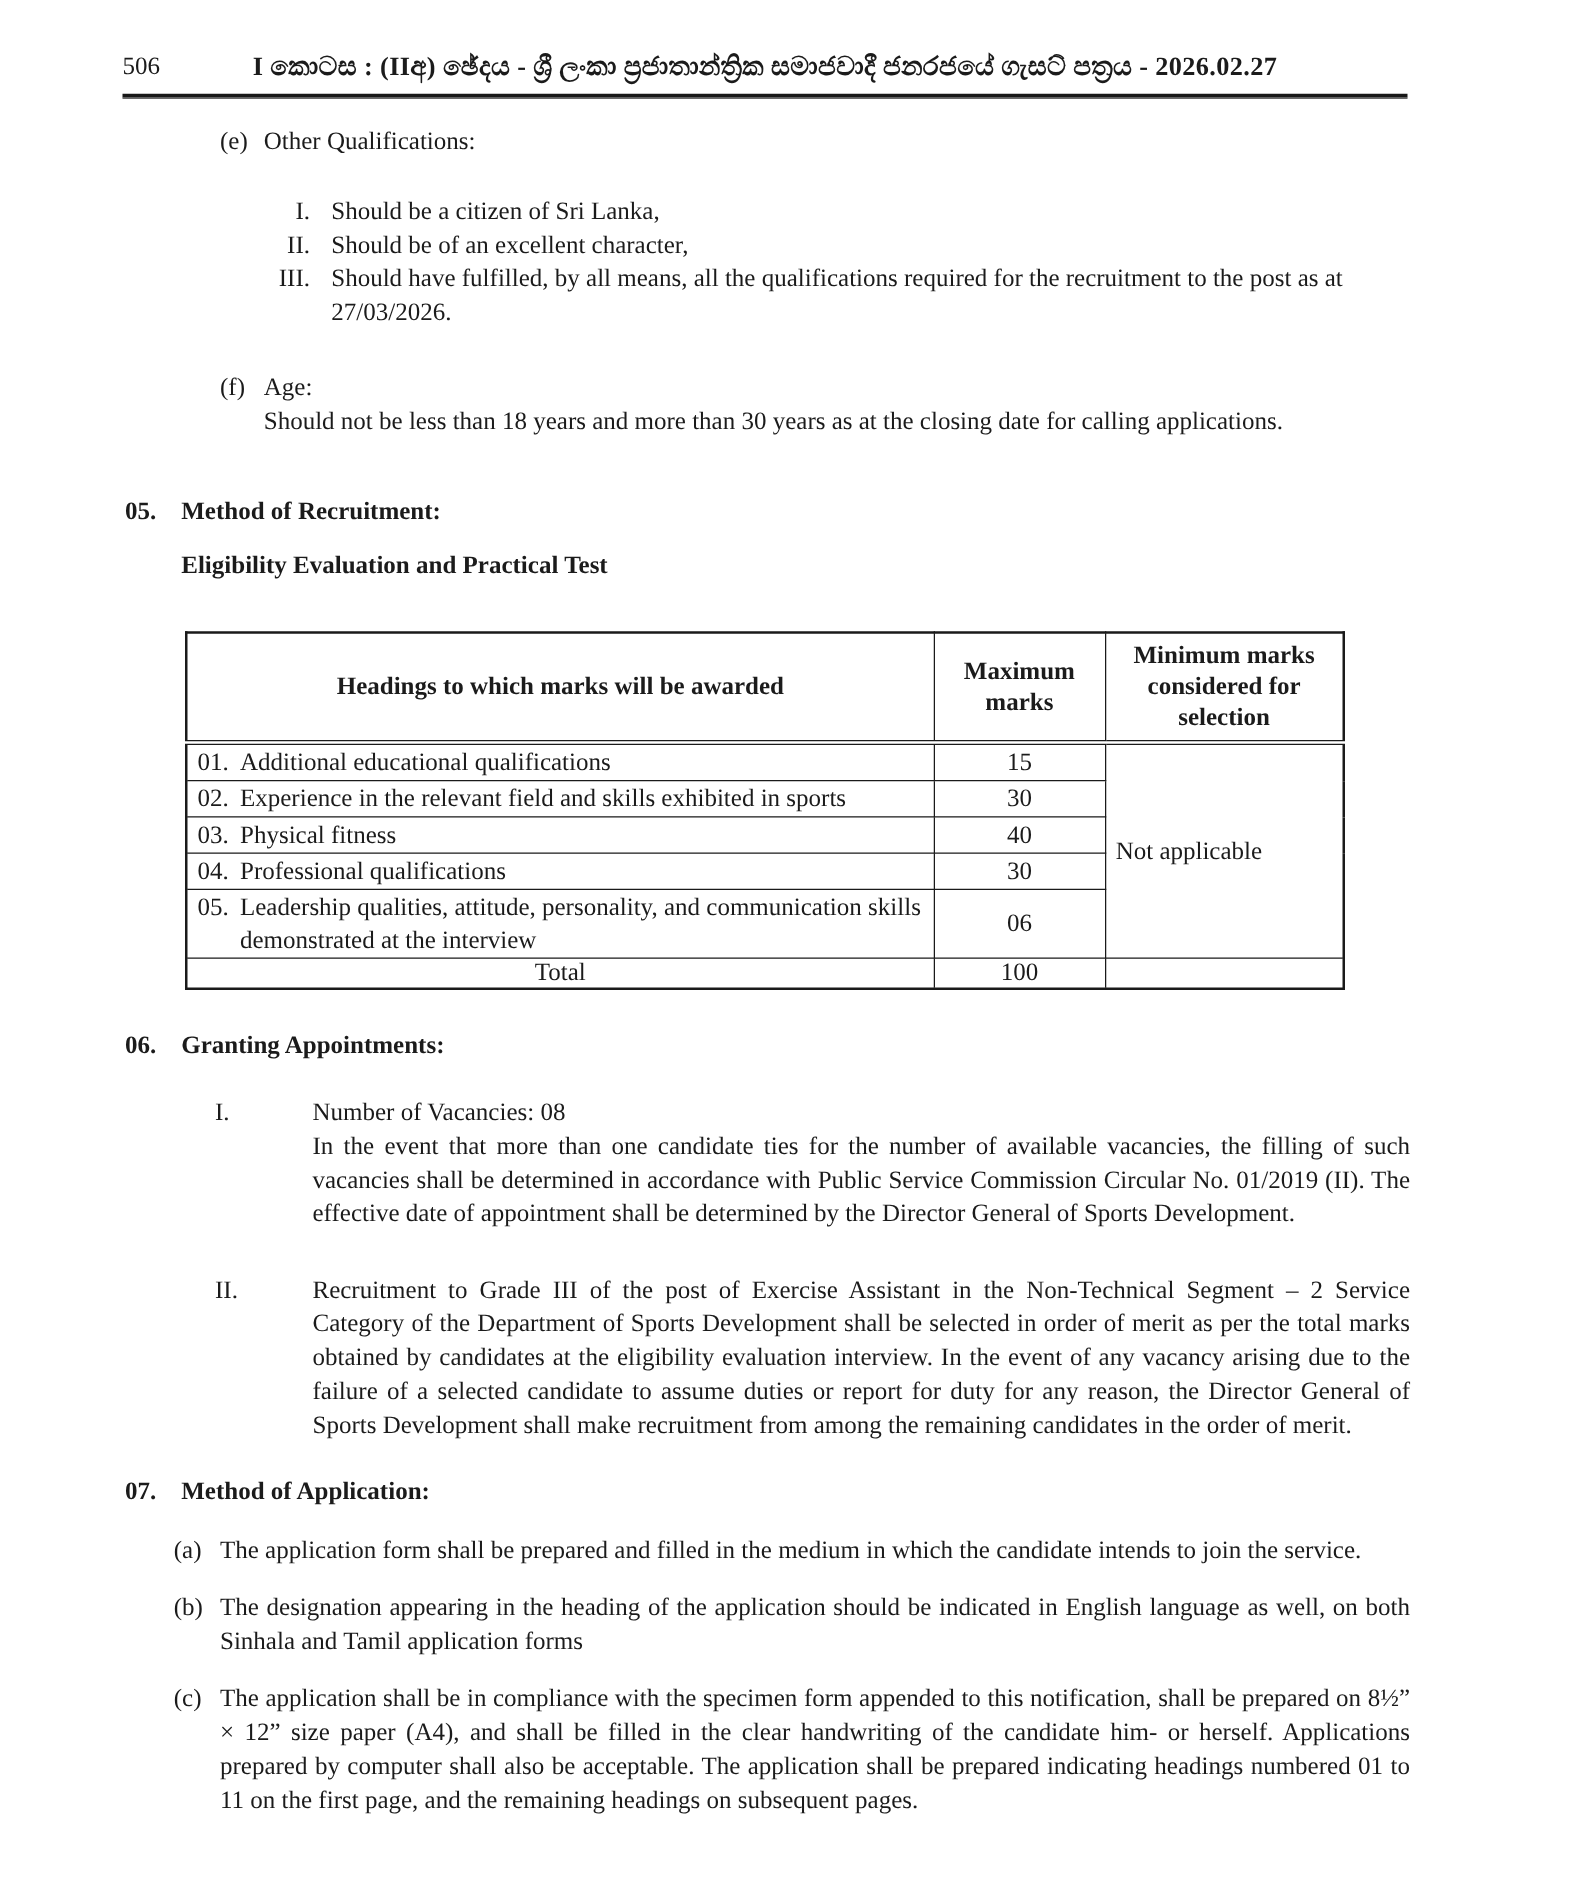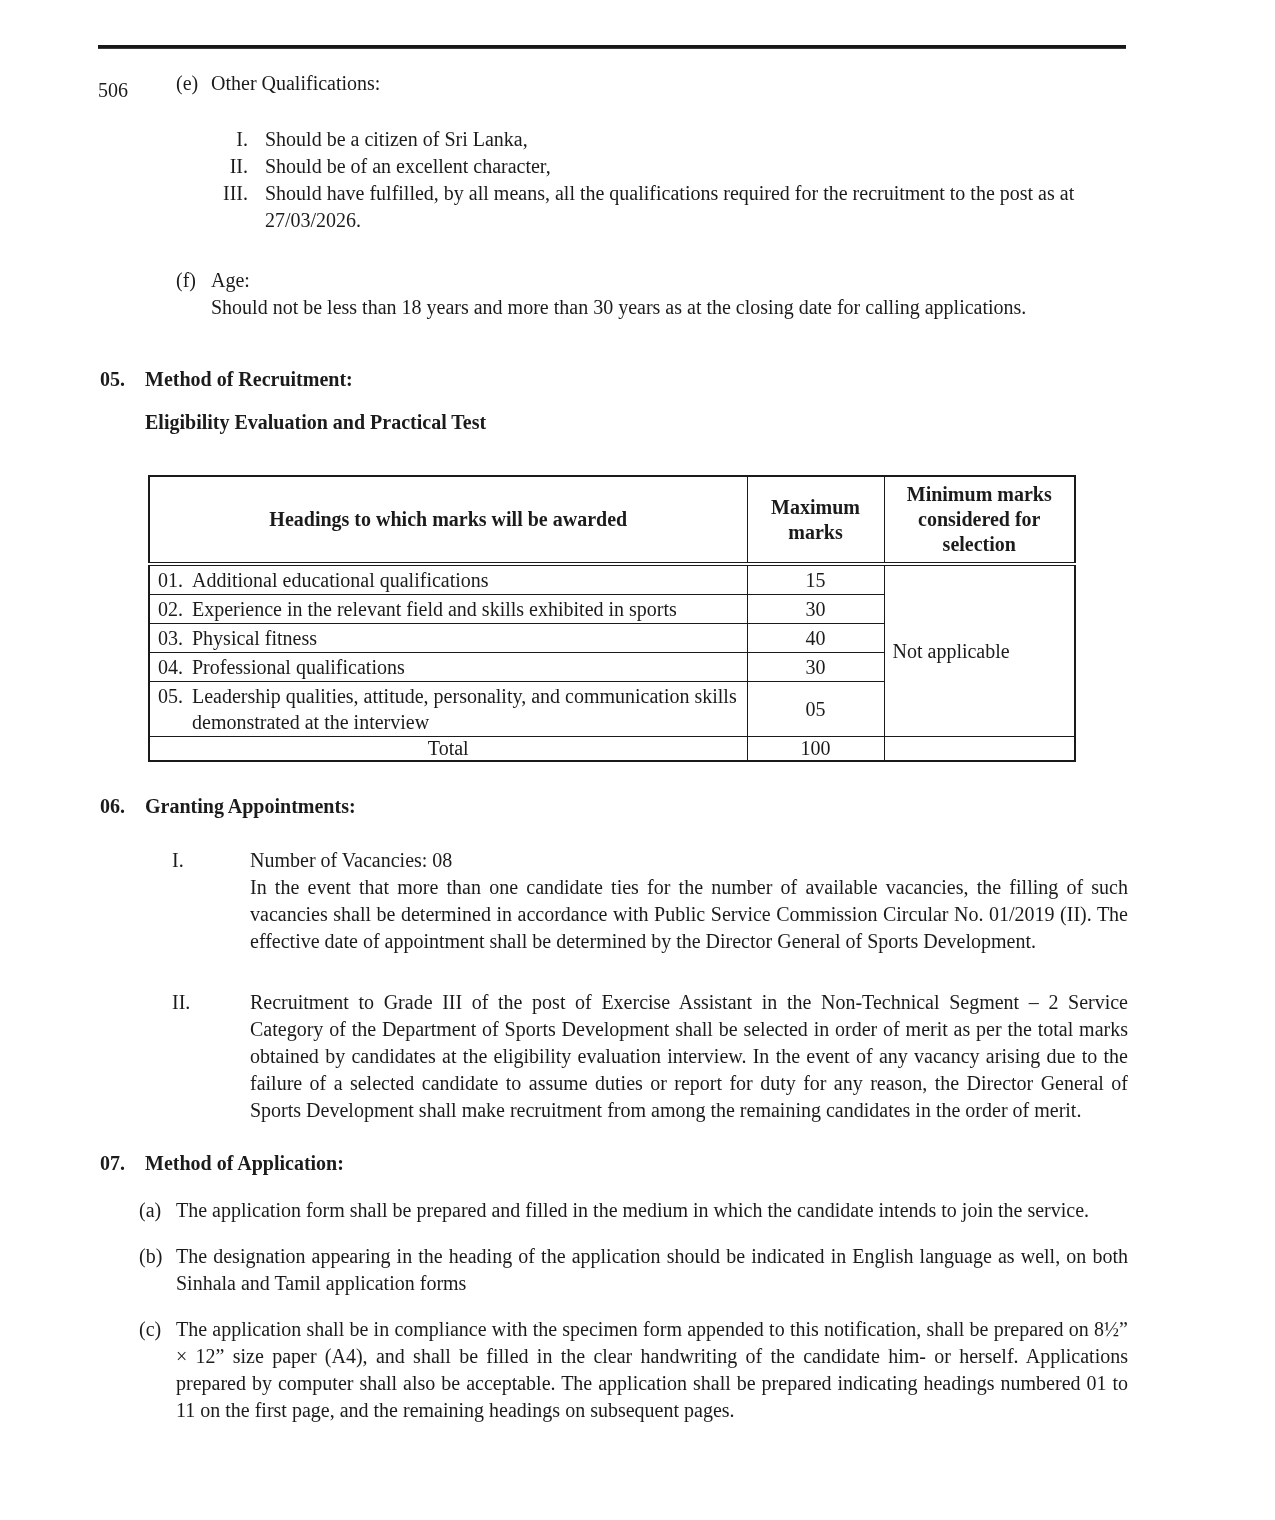--- a/index.html
+++ b/index.html
@@ -14,21 +14,20 @@
     font-size: 20px;
     line-height: 27px;
     overflow: hidden;
   }
 
   
   .hdr { position: relative; padding-top: 38px; }
   .pageno {
     position: absolute; left: 98px; top: 40px;
     font-size: 20px;
-    margin-top: 37px;
   }
   .hdr-center { width: 1028px; margin-left: 98px; text-align: center; }
   .hdr-sinhala {
     font-size: 21px; font-weight: 600; letter-spacing: 0.3px;
     line-height: 30px; white-space: nowrap;
   }
   .hdr-english {
     font-size: 15.5px; font-variant: small-caps; letter-spacing: 0.4px;
     line-height: 20px; margin-top: 1px; white-space: nowrap;
   }
@@ -107,20 +106,21 @@
   .mt-c   { margin-top: 19px; }
 </style>
 </head>
 <body>
 
 <div class="page">
 
   <div class="hdr">
     <div class="pageno">506</div>
     <div class="hdr-center">
+      <div class="hdr-sinhala">I කොටස : (IIඅ) ඡේදය - ශ්‍රී ලංකා ප්‍රජාතාන්ත්‍රික සමාජවාදී ජනරජයේ ගැසට් පත්‍රය - 2026.02.27</div>
     </div>
     <div class="hdr-rule"></div>
   </div>
 
   <div class="lblrow sec-ef mt-e">
     <span class="lbl">(e)</span>
     <span>Other Qualifications:</span>
   </div>
 
   <div class="roman-list mt-list">
@@ -201,21 +201,21 @@
           </td>
         <td class="marks-val">30</td>
       </tr>
       <tr>
         <td>
             <span class="cellflex">
               <span class="cnum">05.</span>
               <span class="ctext">Leadership qualities, attitude, personality, and communication skills demonstrated at the interview</span>
             </span>
           </td>
-        <td class="marks-val">05</td>
+        <td class="marks-val">06</td>
       </tr>
       <tr class="total-row">
         <td>Total</td>
         <td>100</td>
         <td></td>
       </tr>
     </tbody>
   </table>
 
   <div class="numsec mt-06">

